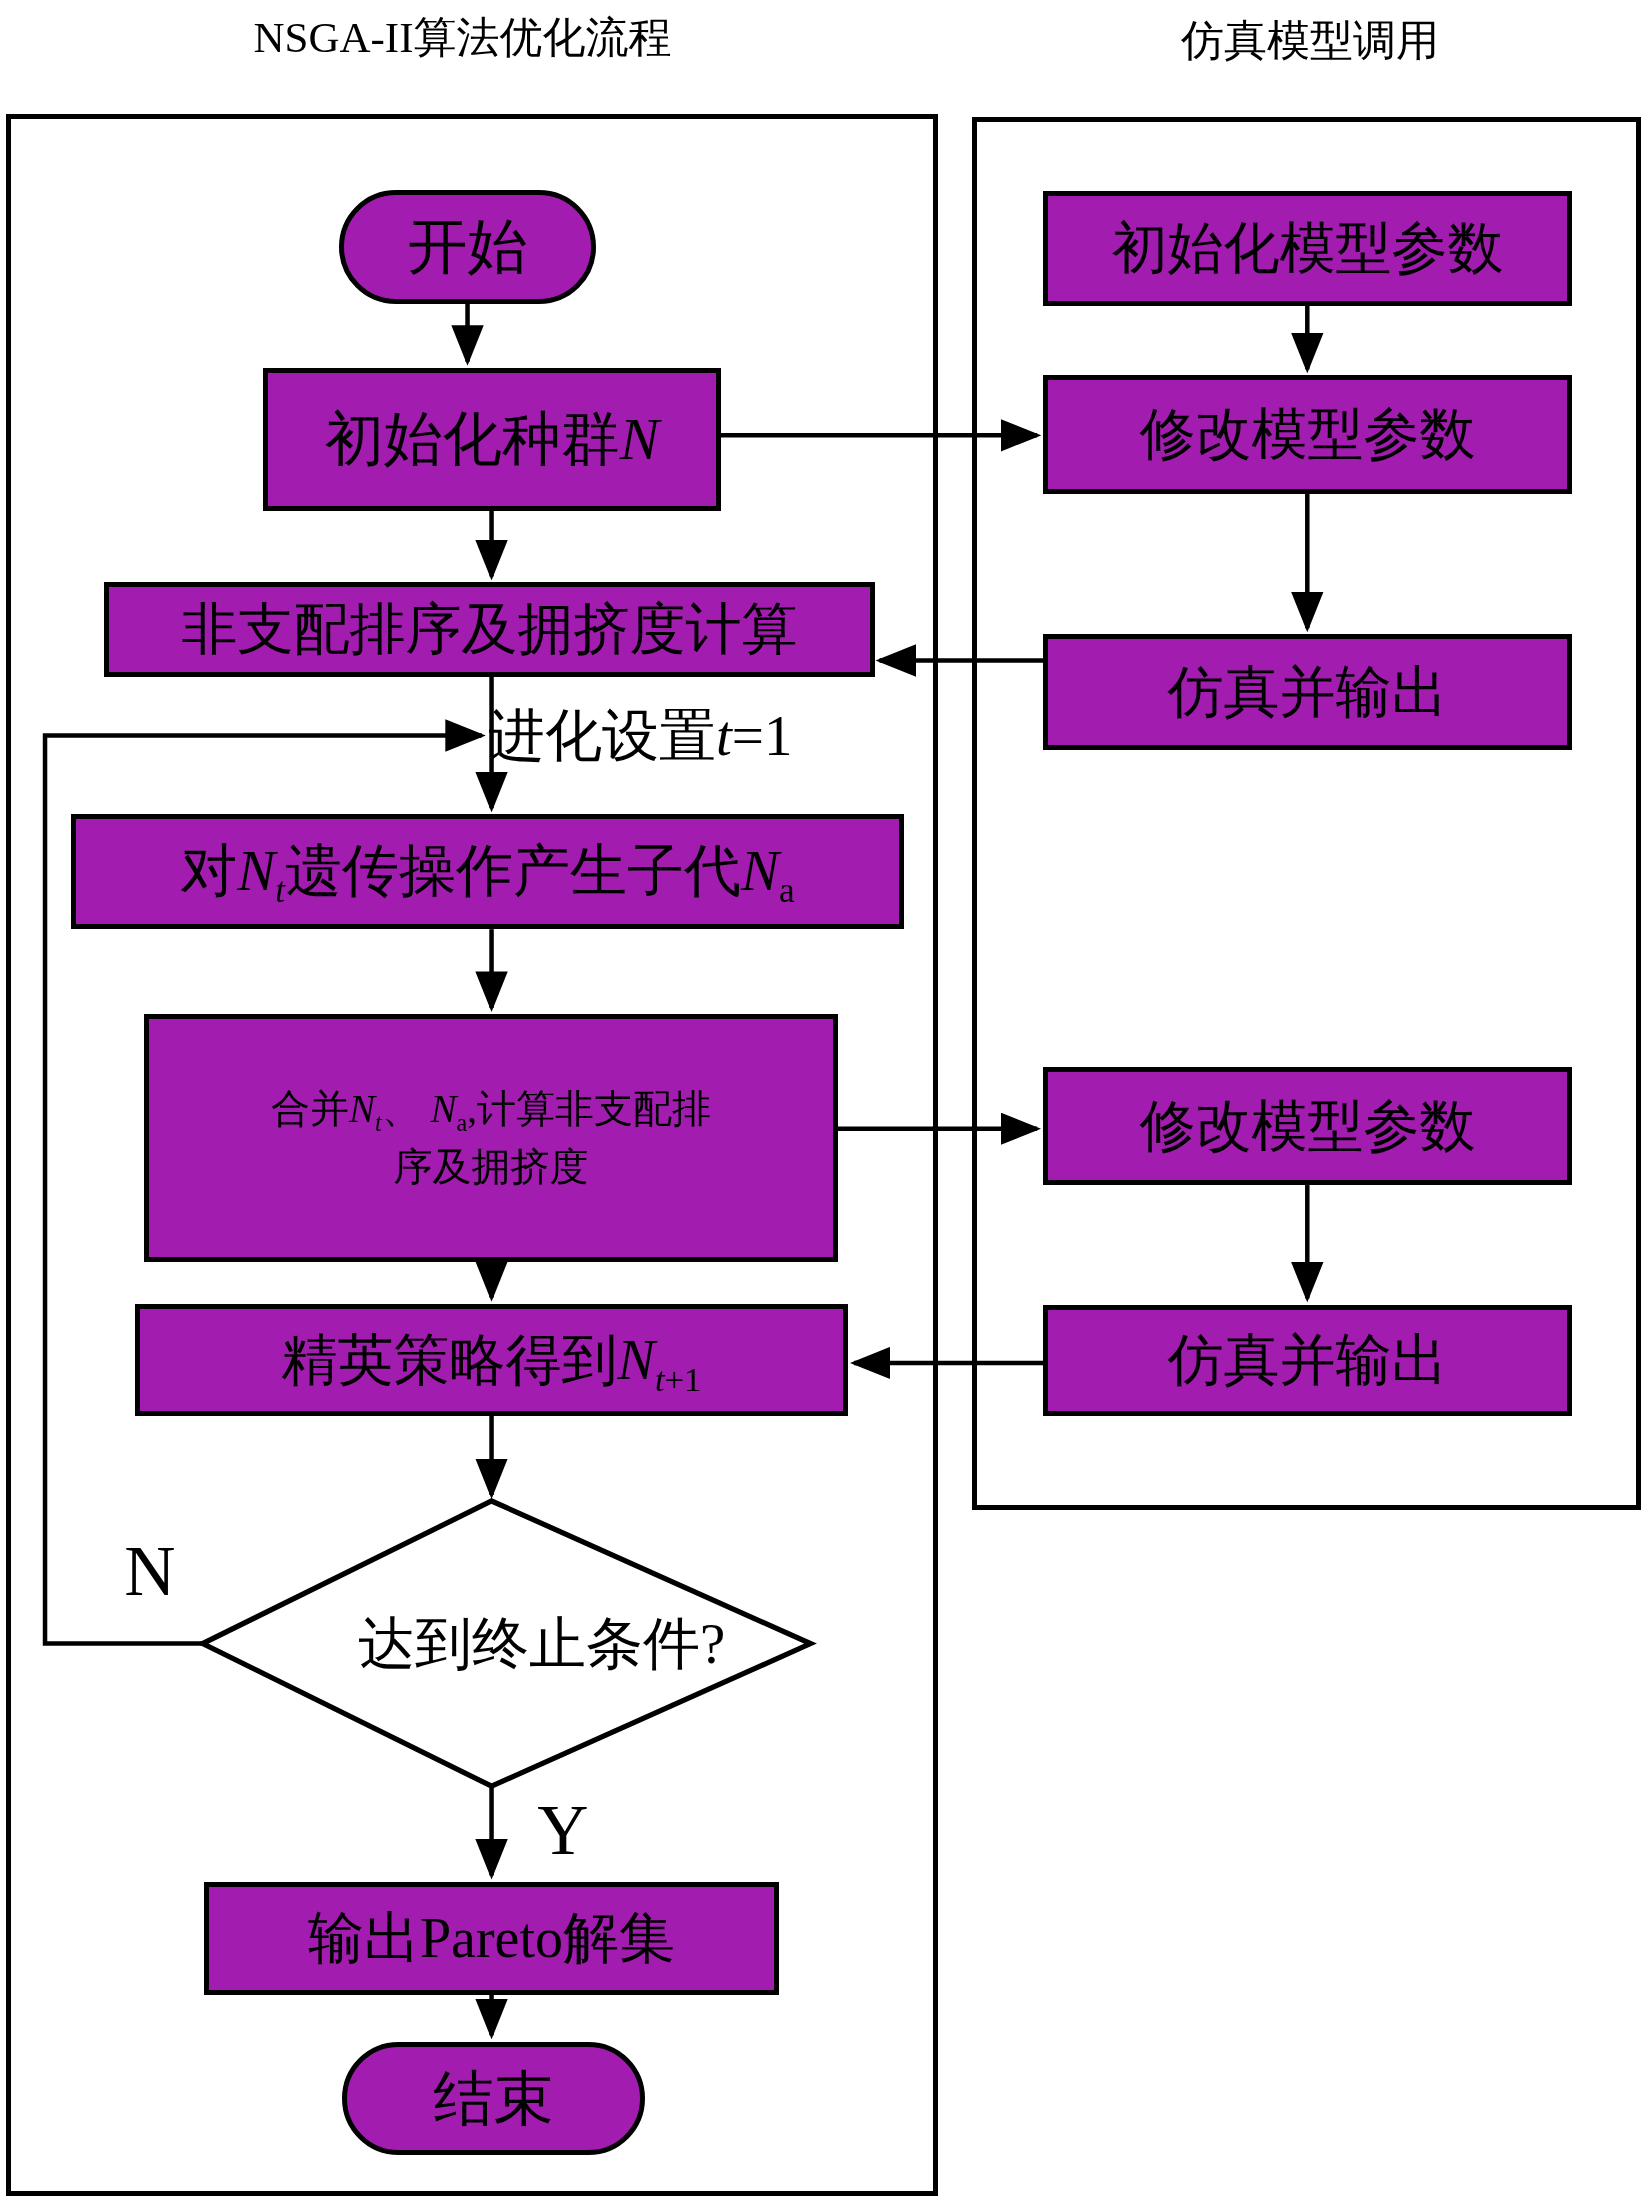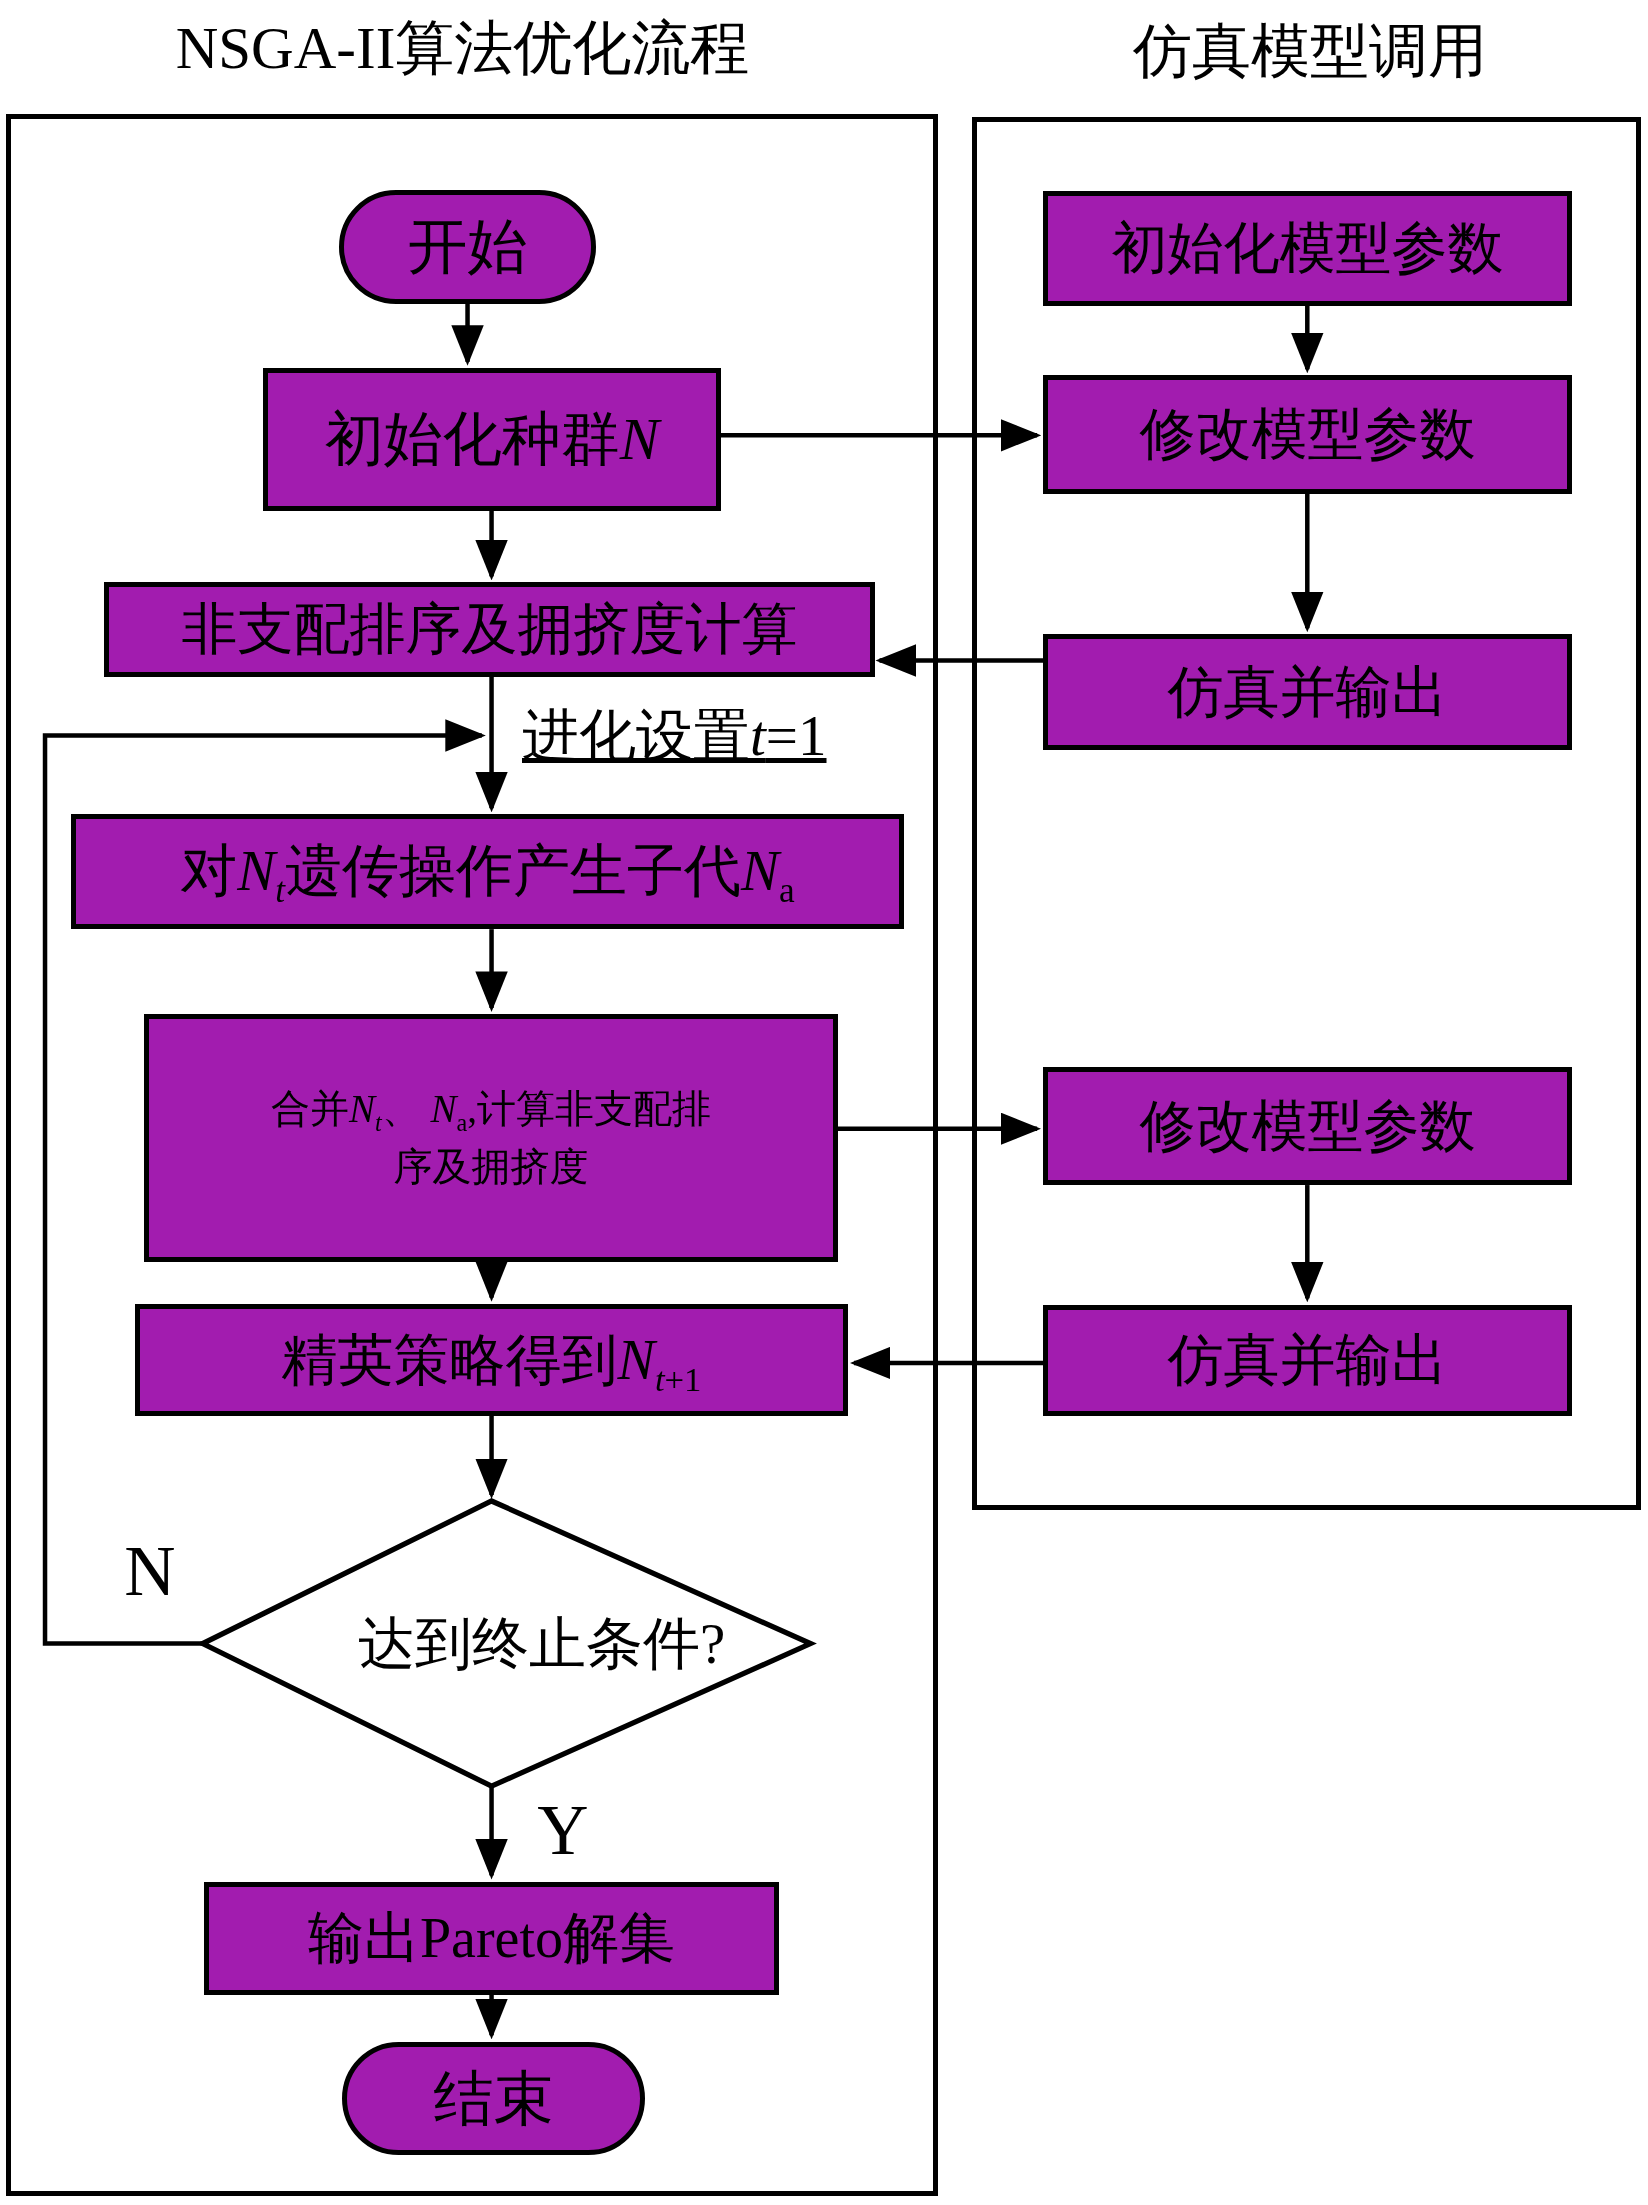--- a/index.html
+++ b/index.html
@@ -5,21 +5,21 @@
   html,body{margin:0;padding:0;background:#ffffff;}
   body{width:1648px;height:2205px;font-family:"Liberation Serif","DejaVu Serif",serif;color:#000;}
   .stage{position:relative;width:1648px;height:2205px;background:#fff;overflow:hidden;}
   .wires{position:absolute;left:0;top:0;z-index:1;}
   .panel{position:absolute;border:5.3px solid #000;box-sizing:border-box;background:transparent;z-index:2;}
   .node{position:absolute;border:5.3px solid #000;box-sizing:border-box;background:#a21caf;z-index:3;
         display:flex;align-items:center;justify-content:center;text-align:center;
         font-size:56px;line-height:1.3;white-space:nowrap;}
   .stadium{border-radius:59px;}
   .lbl{position:absolute;z-index:5;white-space:nowrap;}
-  .title{font-size:59px;text-align:center;}
+  .title{font-size:43px;text-align:center;}
   .branch{font-size:71px;}
   .flowlbl{font-size:57px;}
   i{font-style:italic;}
   sub{font-size:0.62em;line-height:0;}
   .multiline{white-space:normal;line-height:1.5;}
 </style>
 </head>
 <body>
 
 <div class="stage">
@@ -65,21 +65,21 @@
   </div>
 
   <div class="node" style="left:263px;top:368px;width:458px;height:143px;font-size:59px;">
     <span><span>初始化种群</span><i>N</i></span>
   </div>
 
   <div class="node" style="left:104px;top:582px;width:771px;height:95px;">
     <span>非支配排序及拥挤度计算</span>
   </div>
 
-  <div class="lbl flowlbl" style="left:522px;top:698px;text-decoration:underline;">
+  <div class="lbl flowlbl" style="left:488px;top:698px;">
     <span>进化设置</span><i>t</i><span>=1</span>
   </div>
 
   <div class="node" style="left:71px;top:814px;width:833px;height:115px;font-size:57px;">
     <span><span>对</span><i>N</i><sub><i>t</i></sub><span>遗传操作产生子代</span><i>N</i><sub>a</sub></span>
   </div>
 
   <div class="node multiline" style="left:144px;top:1014px;width:694px;height:248px;font-size:39px;">
     <span>
       <span>合并</span><i>N</i><sub><i>t</i></sub><span>、 </span><i>N</i><sub>a</sub><span>,计算非支配排</span><br>

